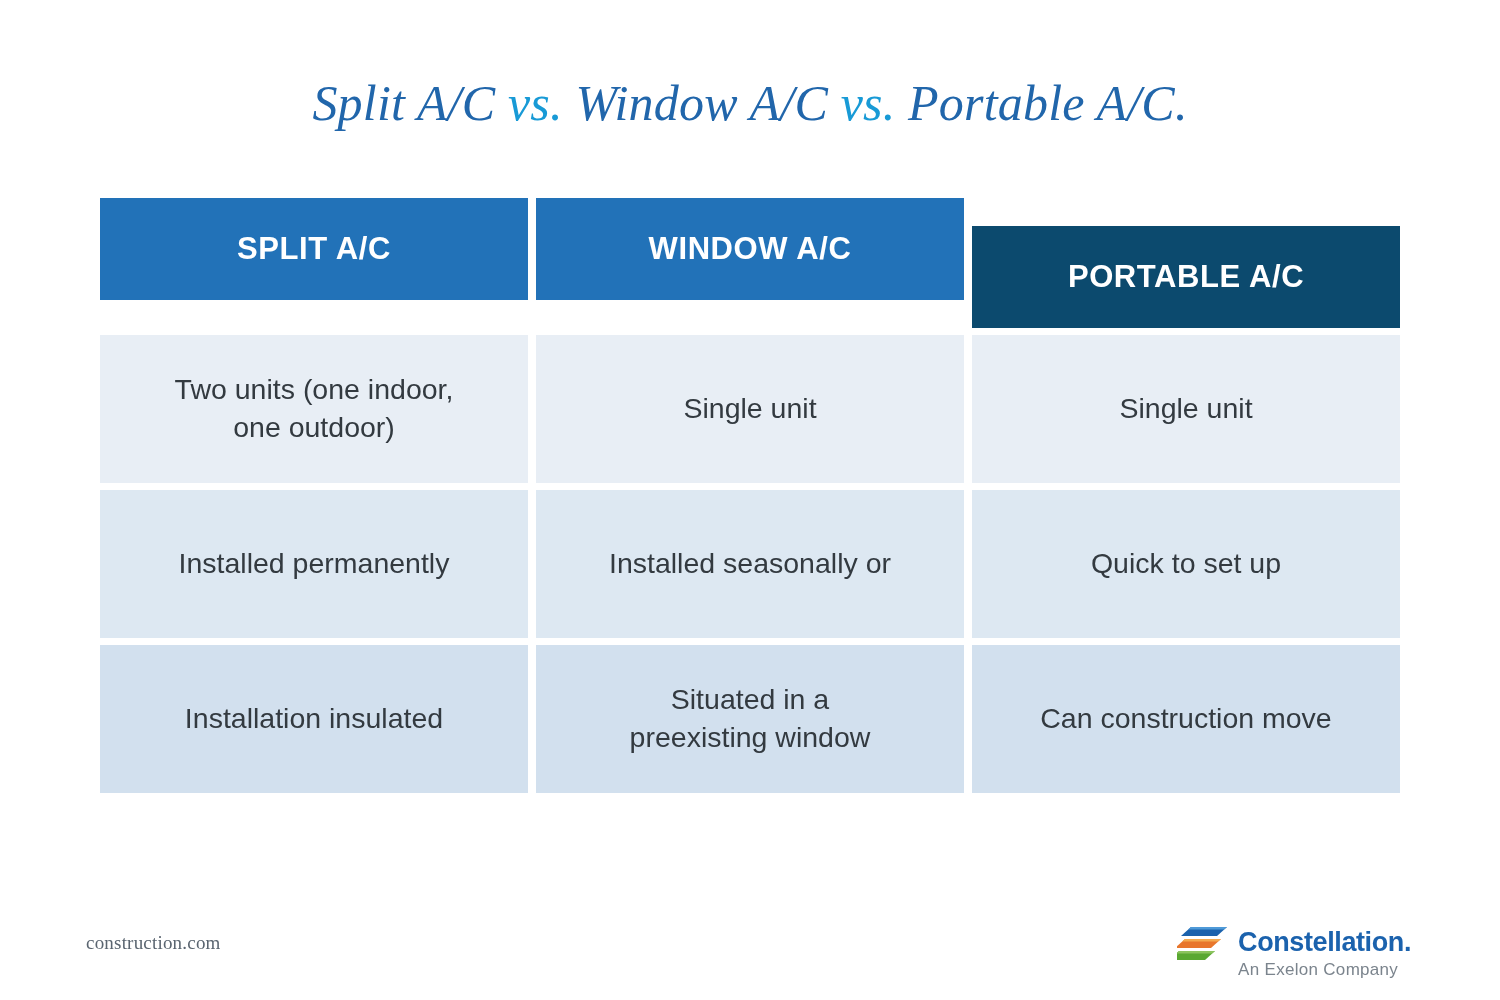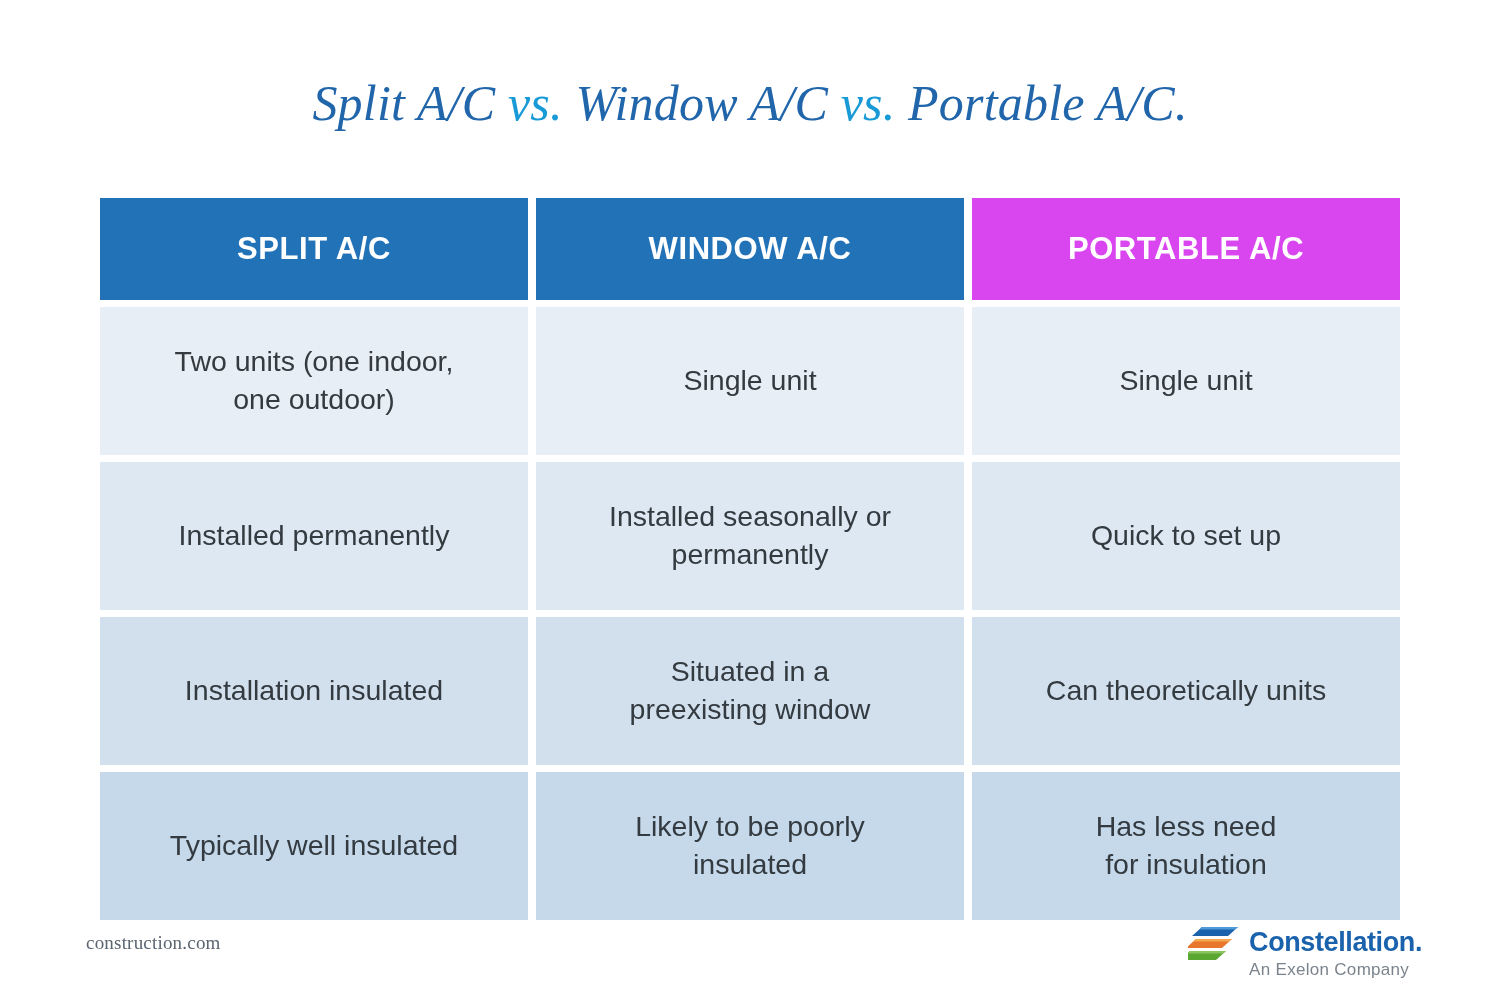--- a/index.html
+++ b/index.html
@@ -46,21 +46,21 @@
   
   .row-header .cell {
     height:102px;
     color:#ffffff;
     font-size:31px;
     font-weight:bold;
     letter-spacing:0.6px;
   }
   .row-header .cell.c0,
   .row-header .cell.c1 { background:#2272b8; }
-  .row-header .cell.c2 { background:#d946ef; }
+  .row-header .cell.c2 { background:#0c4a6e;margin-top:28px; }
 
   
   .row-body .cell {
     height:148px;
     color:#333a40;
     font-size:28.5px;
     line-height:1.32;
     padding:6px 18px;
   }
   .row-body.tint0 .cell { background:#e8eef5; }
@@ -75,21 +75,21 @@
     position:absolute;
     left:86px; top:932px;
     font-family:"Liberation Serif", serif;
     font-size:19px;
     color:#5a6570;
     letter-spacing:0.2px;
   }
 
   .logo {
     position:absolute;
-    right:78px; top:925px;
+    right:89px; top:925px;
     display:flex;
     align-items:flex-start;
   }
   .logo-mark { width:52px; height:42px; flex:none; margin-right:9px; }
   .logo-text { display:flex; flex-direction:column; padding-top:4px; }
   .logo-word {
     font-size:27px;
     font-weight:bold;
     color:#1b62ad;
     letter-spacing:-0.4px;
@@ -142,21 +142,20 @@
 
     <div class="row row-body tint1">
       <div class="cell">
         <div>
             <span>Installed permanently</span>
           </div>
       </div>
       <div class="cell">
         <div>
           <span>Installed seasonally or</span>
-          <span>permanently</span>
         </div>
       </div>
       <div class="cell">
         <div>
             <span>Quick to set up</span>
           </div>
       </div>
     </div>
 
     <div class="row row-body tint2">
@@ -166,44 +165,25 @@
         </div>
       </div>
       <div class="cell">
         <div>
           <span>Situated in a</span>
           <span>preexisting window</span>
         </div>
       </div>
       <div class="cell">
         <div>
-          <span>Can theoretically units</span>
-        </div>
-      </div>
-    </div>
-
-    <div class="row row-body tint3">
-      <div class="cell">
-        <div>
-            <span>Typically well insulated</span>
-          </div>
-      </div>
-      <div class="cell">
-        <div>
-          <span>Likely to be poorly</span>
-          <span>insulated</span>
-        </div>
-      </div>
-      <div class="cell">
-        <div>
-          <span>Has less need</span>
-          <span>for insulation</span>
-        </div>
-      </div>
-    </div>
+          <span>Can construction move</span>
+        </div>
+      </div>
+    </div>
+
 
   </div>
 
   <div class="footer-url">construction.com</div>
 
   <div class="logo">
     <span class="logo-mark">
       <svg viewBox="0 0 52 42" width="52" height="42" xmlns="http://www.w3.org/2000/svg">
         <g>
           <polygon points="14,2 50,2 40,11 4,11" fill="#1b62ad"></polygon>

